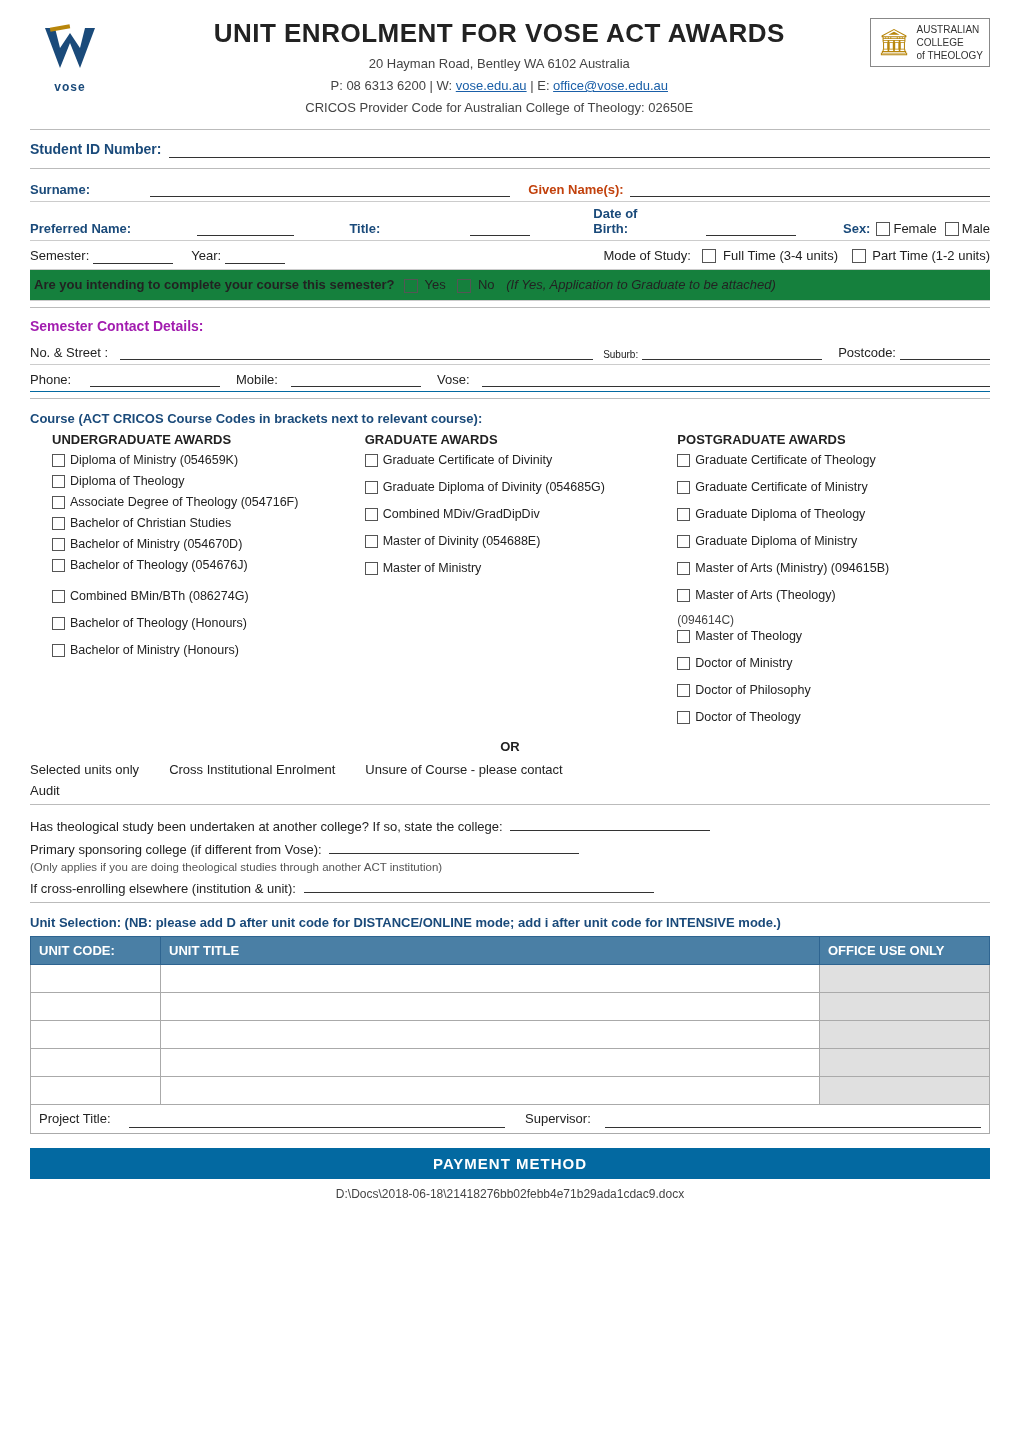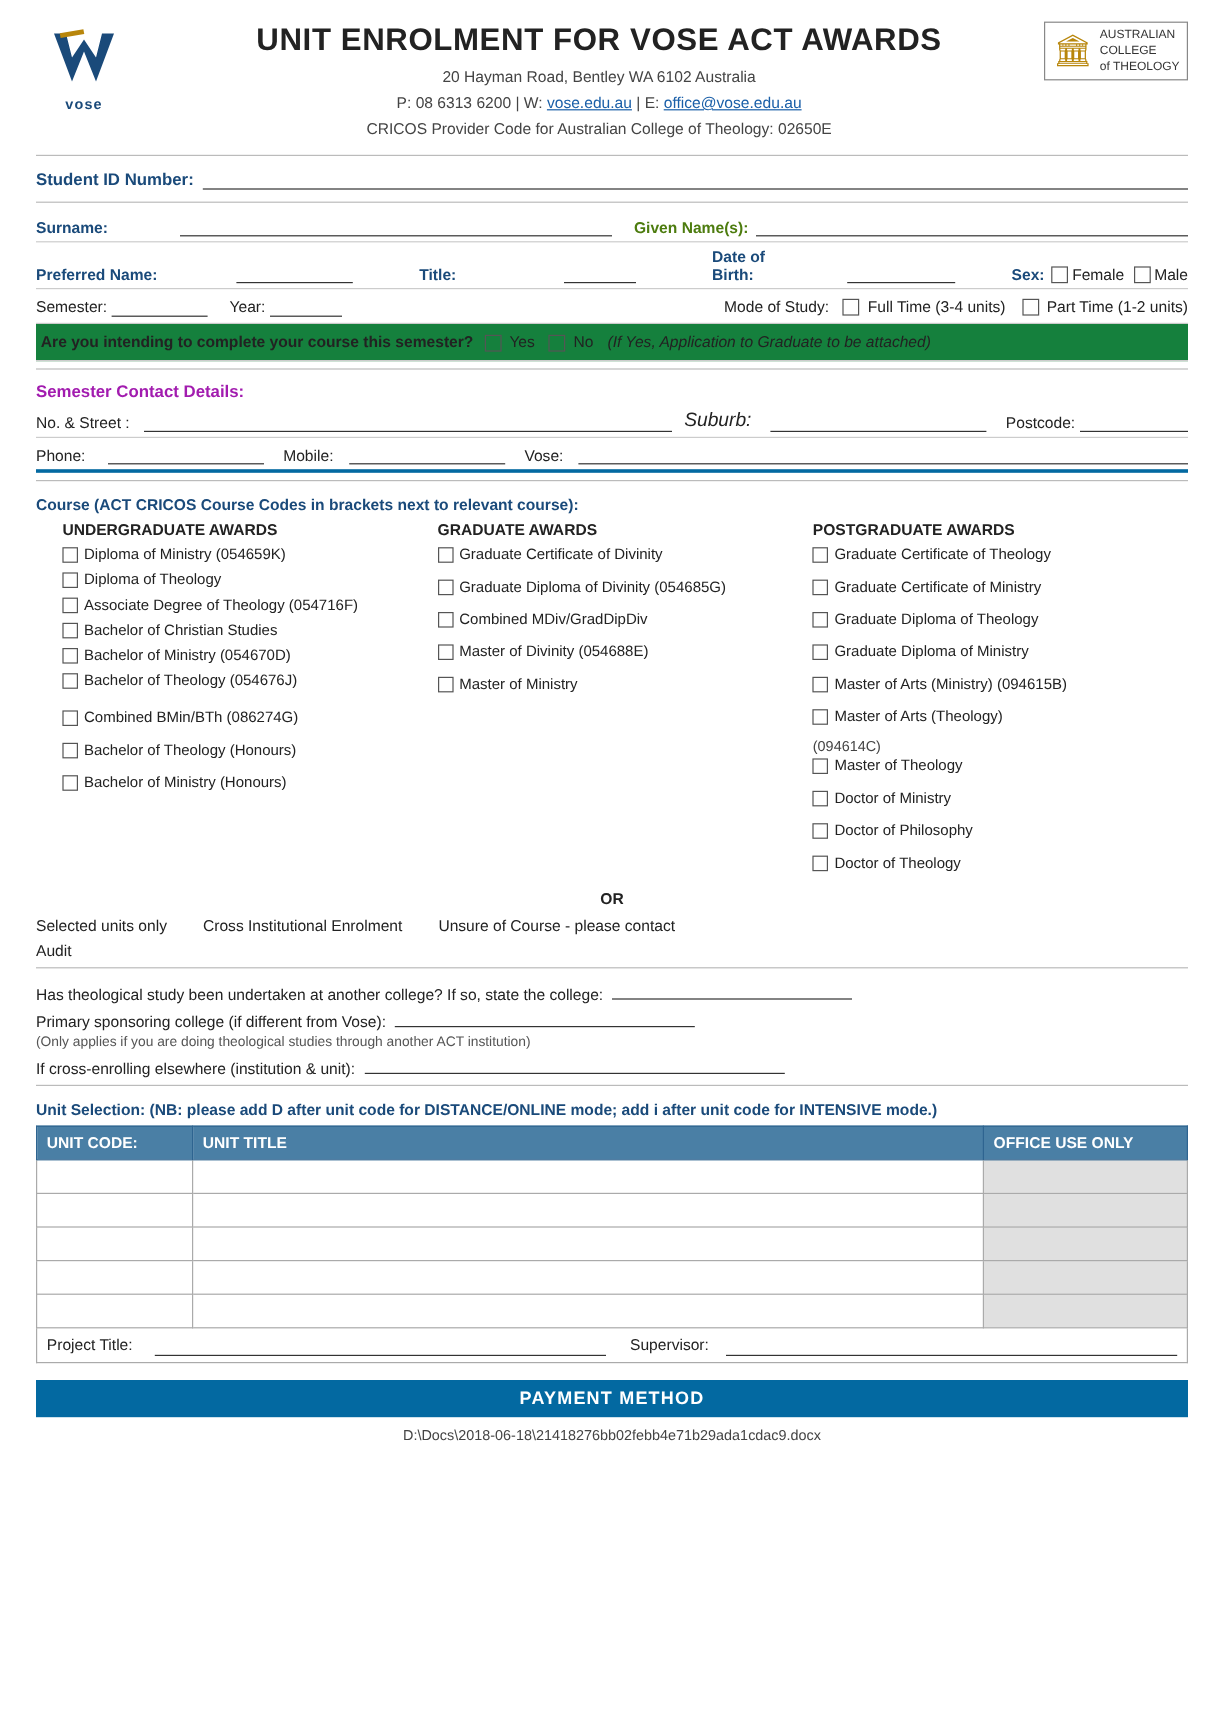--- a/index.html
+++ b/index.html
@@ -111,21 +111,21 @@
       padding: 4px 0;
     }
     .form-label {
       font-weight: bold;
       color: #1a4a7a;
       min-width: 120px;
       font-size: 13px;
     }
     .given-name-label {
       font-weight: bold;
-      color: #4d7c0f;
+      color: #c2410c;
       margin-right: 6px;
       font-size: 13px;
     }
     .preferred-row {
       display: flex;
       align-items: flex-end;
       border-bottom: 1px solid #ccc;
       padding: 4px 0;
       gap: 47px;
     }
@@ -201,28 +201,28 @@
       margin: 10px 0 4px 0;
     }
     .address-row {
       display: flex;
       align-items: flex-end;
       border-bottom: 1px solid #ccc;
       padding: 4px 0;
     }
     .addr-label { font-size: 13px; min-width: 90px; }
     .addr-field { flex: 1; border-bottom: 1px solid #333; height: 18px; margin-right: 10px; }
-    .suburb-label { font-size: 16px; margin-right: 16px; font-style: italic; }
+    .suburb-label { font-size: 10px; margin-right: 4px; }
     .suburb-field { width: 180px; border-bottom: 1px solid #333; height: 18px; margin-right: 16px; }
     .postcode-label { font-size: 13px; margin-right: 4px; }
     .postcode-field { width: 90px; border-bottom: 1px solid #333; height: 18px; }
     .phone-row {
       display: flex;
       align-items: flex-end;
-      border-bottom: 3px solid #0369a1;
+      border-bottom: 1px solid #0369a1;
       padding: 4px 0;
     }
     .phone-label { font-size: 13px; min-width: 60px; }
     .phone-field { width: 130px; border-bottom: 1px solid #333; height: 18px; margin-right: 16px; }
     .mobile-label { font-size: 13px; min-width: 55px; }
     .mobile-field { width: 130px; border-bottom: 1px solid #333; height: 18px; margin-right: 16px; }
     .email-label { font-size: 13px; min-width: 45px; }
     .email-field { flex: 1; border-bottom: 1px solid #333; height: 18px; }
 
     .course-section {

